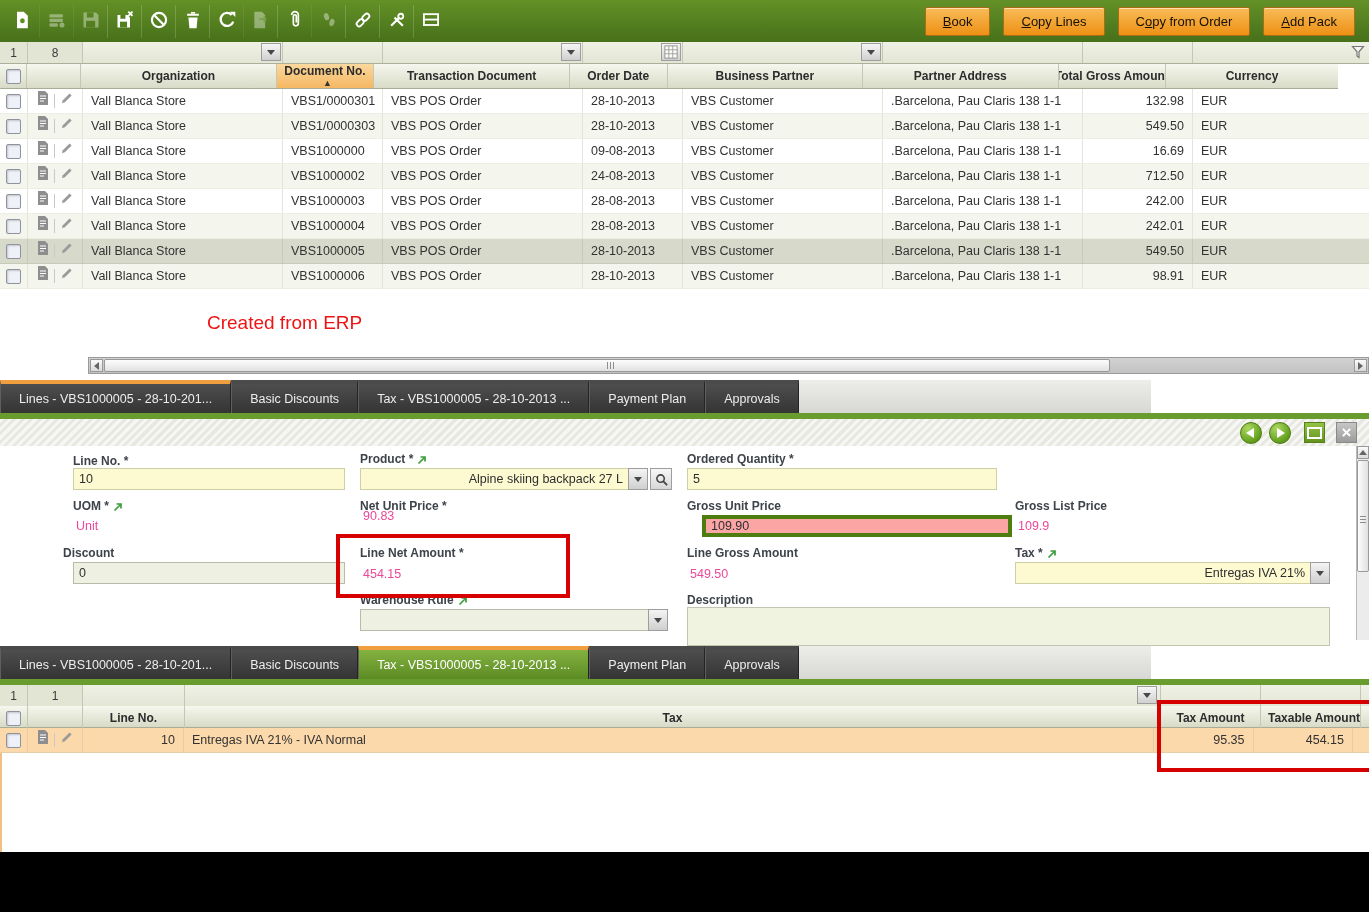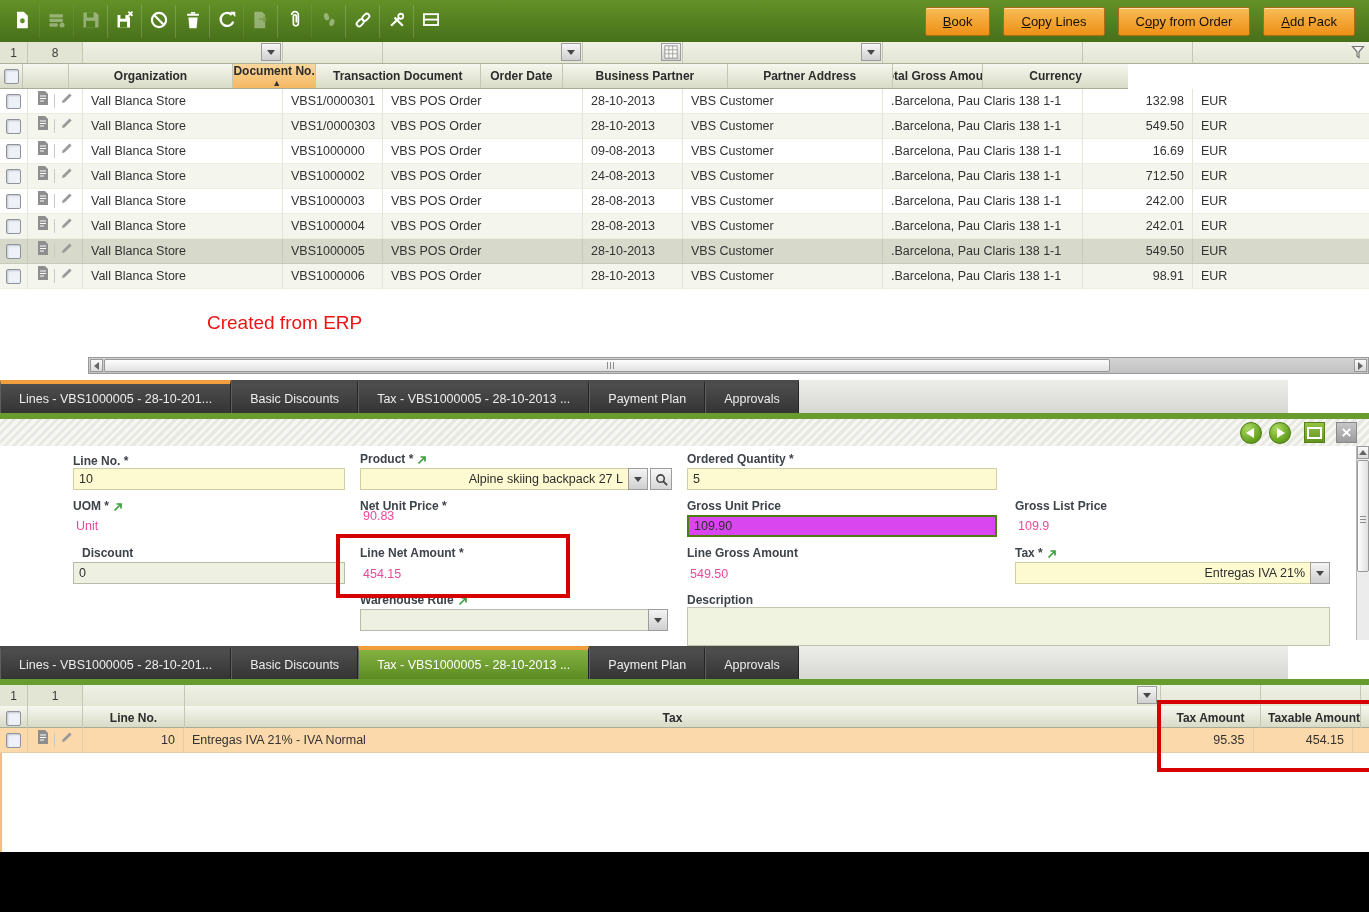--- a/index.html
+++ b/index.html
@@ -15,21 +15,21 @@
   .tb-actions{margin-left:auto;display:flex;gap:13px;padding-right:14px;}
   .action-btn{height:29px;padding:0 17px;background:linear-gradient(#f8bc57,#ee9015);border:1px solid #a96d13;border-radius:2px;font-size:13px;color:#161006;box-shadow:inset 0 1px 0 rgba(255,255,255,.55);cursor:pointer;font-family:inherit;white-space:nowrap;}
 
   
   .filter-row{position:absolute;left:0;top:42px;width:1369px;height:22px;display:flex;box-sizing:border-box;border-bottom:1px solid #aab09a;background:#dfe3d0;}
   .f-cell{box-sizing:border-box;height:21px;border-right:1px solid #c3c7b3;background:linear-gradient(#eff1e5,#e3e6d5);position:relative;}
   .f-count{display:flex;align-items:center;justify-content:center;font-size:12px;color:#3b3b3b;background:#e2e5d4;}
   .mini-btn{position:absolute;right:1px;top:1px;width:20px;height:18px;background:linear-gradient(#f6f6f6,#d0d0d0);border:1px solid #9d9d9d;box-sizing:border-box;display:flex;align-items:center;justify-content:center;cursor:pointer;padding:0;}
   .caret{width:0;height:0;border-left:4px solid transparent;border-right:4px solid transparent;border-top:5px solid #474747;}
 
-  .header-row{position:absolute;left:0;top:64px;width:1128px;height:25px;display:flex;box-sizing:border-box;background:linear-gradient(#f6f7ee,#d8dbc7);border-bottom:1px solid #a8ad97;}
+  .header-row{position:absolute;left:0;top:64px;width:1338px;height:25px;display:flex;box-sizing:border-box;background:linear-gradient(#f6f7ee,#d8dbc7);border-bottom:1px solid #a8ad97;}
   .h-cell{box-sizing:border-box;height:24px;border-right:1px solid #c3c7b3;font-size:12px;font-weight:bold;color:#2c2c2c;display:flex;align-items:center;justify-content:center;white-space:nowrap;overflow:hidden;cursor:pointer;}
   .h-sorted{background:linear-gradient(#fbd89e,#f5b762);flex-direction:column;}
   .sort-arrow{margin-left:5px;font-size:9px;color:#333;}
 
   .c-check{width:28px;}.c-icons{width:55px;}.c-org{width:200px;}.c-doc{width:100px;}
   .c-trans{width:200px;}.c-date{width:100px;}.c-bp{width:200px;}.c-addr{width:200px;}
   .c-amt{width:110px;}.c-cur{width:176px;}
 
   .grid-rows{position:absolute;left:0;top:89px;width:1369px;}
   .grid-row{display:flex;height:25px;box-sizing:border-box;background:#fff;cursor:pointer;}
@@ -46,21 +46,21 @@
   .annotation{position:absolute;left:207px;top:312px;font-size:19px;color:#ee1414;white-space:nowrap;}
   .hscroll{position:absolute;left:88px;top:357px;width:1281px;height:17px;background:linear-gradient(#d2d2d2,#c2c2c2);border:1px solid #9a9a9a;box-sizing:border-box;}
   .hs-btn{position:absolute;top:1px;width:13px;height:13px;background:linear-gradient(#fafafa,#dadada);border:1px solid #9a9a9a;box-sizing:border-box;display:flex;align-items:center;justify-content:center;cursor:pointer;padding:0;}
   .hs-left{left:1px;}.hs-right{right:1px;}
   .tri-w-left{width:0;height:0;border-top:4px solid transparent;border-bottom:4px solid transparent;border-right:5px solid #666;}
   .tri-w-right{width:0;height:0;border-top:4px solid transparent;border-bottom:4px solid transparent;border-left:5px solid #666;}
   .hs-thumb{position:absolute;left:15px;top:1px;width:1006px;height:13px;background:linear-gradient(#fdfdfd,#e1e1e1);border:1px solid #989898;border-radius:2px;box-sizing:border-box;cursor:pointer;}
   .hs-grip{position:absolute;left:50%;top:2px;width:9px;height:7px;background:repeating-linear-gradient(90deg,#8d8d8d 0 1px,transparent 1px 3px);}
 
   
-  .tabbar{position:absolute;left:0;width:1288px;height:33px;background:linear-gradient(#ededea,#d7d7d3);display:flex;}
+  .tabbar{position:absolute;left:0;width:1151px;height:33px;background:linear-gradient(#ededea,#d7d7d3);display:flex;}
   .tabbar-top{top:380px;}
   .tabbar-bottom{top:646px;}
   .tab{box-sizing:border-box;height:33px;padding:0 18px;display:flex;align-items:center;font-size:12.5px;color:#ededed;background:linear-gradient(#4e4e4e,#343434);border-right:1px solid #242424;border-left:1px solid #5f5f5f;border-top:4px solid #4a4a4a;cursor:pointer;white-space:nowrap;}
   .tab.active-orange{border-top:4px solid #f09e3e;}
   .tab.active-green{border-top:4px solid #f09e3e;background:linear-gradient(#84b240,#5c8b24);color:#fff;}
   .green-strip{position:absolute;left:0;width:1369px;height:6px;background:#689c2f;}
   .gs-top{top:413px;}.gs-bottom{top:679px;}
 
   
   .hatched{position:absolute;left:0;top:419px;width:1369px;height:27px;background:repeating-linear-gradient(135deg,#f6f6f2 0 3px,#e8e8e2 3px 6px);}
@@ -71,21 +71,21 @@
   .max-btn{width:21px;height:21px;background:linear-gradient(#93c244,#649420);border:1px solid #55801a;display:flex;align-items:center;justify-content:center;cursor:pointer;margin-left:6px;padding:0;}
   .max-inner{width:11px;height:8px;border:2px solid #fff;background:transparent;}
   .close-btn{width:21px;height:21px;background:linear-gradient(#c6c6c6,#9c9c9c);border:1px solid #898989;color:#fff;font-weight:bold;font-size:17px;line-height:18px;display:flex;align-items:center;justify-content:center;cursor:pointer;margin-left:4px;padding:0;font-family:inherit;}
 
   
   .form{position:absolute;left:0;top:446px;width:1369px;height:200px;background:#fff;}
   .flabel{position:absolute;font-size:12px;font-weight:bold;color:#3e434a;white-space:nowrap;display:flex;align-items:center;gap:4px;}
   .field-ro{position:absolute;font-size:12.5px;color:#ec4899;white-space:nowrap;}
   .in{position:absolute;box-sizing:border-box;height:22px;font-size:12.5px;color:#2e2e2e;padding:0 5px;font-family:inherit;outline:none;}
   .in-yellow{background:#fdfad2;border:1px solid #ccd0a4;}
-  .in-green{background:#d946ef;border:2px solid #4d7c0f;}
+  .in-green{background:#fca5a5;border:4px solid #4d7c0f;margin-left:15px;}
   .in-gray{background:#eef0e2;border:1px solid #b7bba7;}
   .combo{position:absolute;box-sizing:border-box;height:22px;display:flex;cursor:pointer;}
   .combo .val{flex:1;font-size:12.5px;line-height:20px;padding:0 5px;box-sizing:border-box;border:1px solid #ccd0a4;border-right:none;background:#fdfad2;overflow:hidden;white-space:nowrap;color:#2e2e2e;text-align:right;}
   .combo.gray .val{background:#eef0e2;border-color:#b7bba7;}
   .combo .arrow{width:20px;border:1px solid #9d9d9d;background:linear-gradient(#f4f4f4,#cfcfcf);display:flex;align-items:center;justify-content:center;box-sizing:border-box;}
   .search-btn{position:absolute;width:22px;height:22px;box-sizing:border-box;border:1px solid #9d9d9d;background:linear-gradient(#f7f7f7,#d7d7d7);display:flex;align-items:center;justify-content:center;cursor:pointer;padding:0;}
   .textarea{position:absolute;background:#f1f3e1;border:1px solid #c2c6b0;box-sizing:border-box;resize:none;font-family:inherit;font-size:12.5px;outline:none;}
   .vscroll{position:absolute;left:1356px;top:446px;width:13px;height:194px;background:#ececec;border-left:1px solid #b8b8b8;box-sizing:border-box;}
   .vs-up{position:absolute;left:0;top:0;width:12px;height:13px;background:linear-gradient(#fafafa,#dcdcdc);border:1px solid #9a9a9a;box-sizing:border-box;display:flex;align-items:center;justify-content:center;cursor:pointer;padding:0;}
   .tri-up{width:0;height:0;border-left:4px solid transparent;border-right:4px solid transparent;border-bottom:5px solid #666;}
@@ -560,21 +560,21 @@
     <div class="field-ro" style="left:363px;top:63px;text-align:right;">90.83</div>
     <div class="flabel" style="left:687px;top:53px;">
         <span>Gross Unit Price</span>
       </div>
     <input class="in in-green" style="left: 687px; top: 69px; width: 310px;" value="109.90">
     <div class="flabel" style="left:1015px;top:53px;">
         <span>Gross List Price</span>
       </div>
     <div class="field-ro" style="left:1018px;top:73px;">109.9</div>
 
-    <div class="flabel" style="left:82px;top:100px;">
+    <div class="flabel" style="left:63px;top:100px;">
         <span>Discount</span>
       </div>
     <input class="in in-gray" style="left: 73px; top: 116px; width: 272px;" value="0">
     <div class="flabel" style="left:360px;top:100px;">
         <span>Line Net Amount *</span>
       </div>
     <div class="field-ro" style="left:363px;top:121px;">454.15</div>
     <div class="flabel" style="left:687px;top:100px;">
         <span>Line Gross Amount</span>
       </div>

